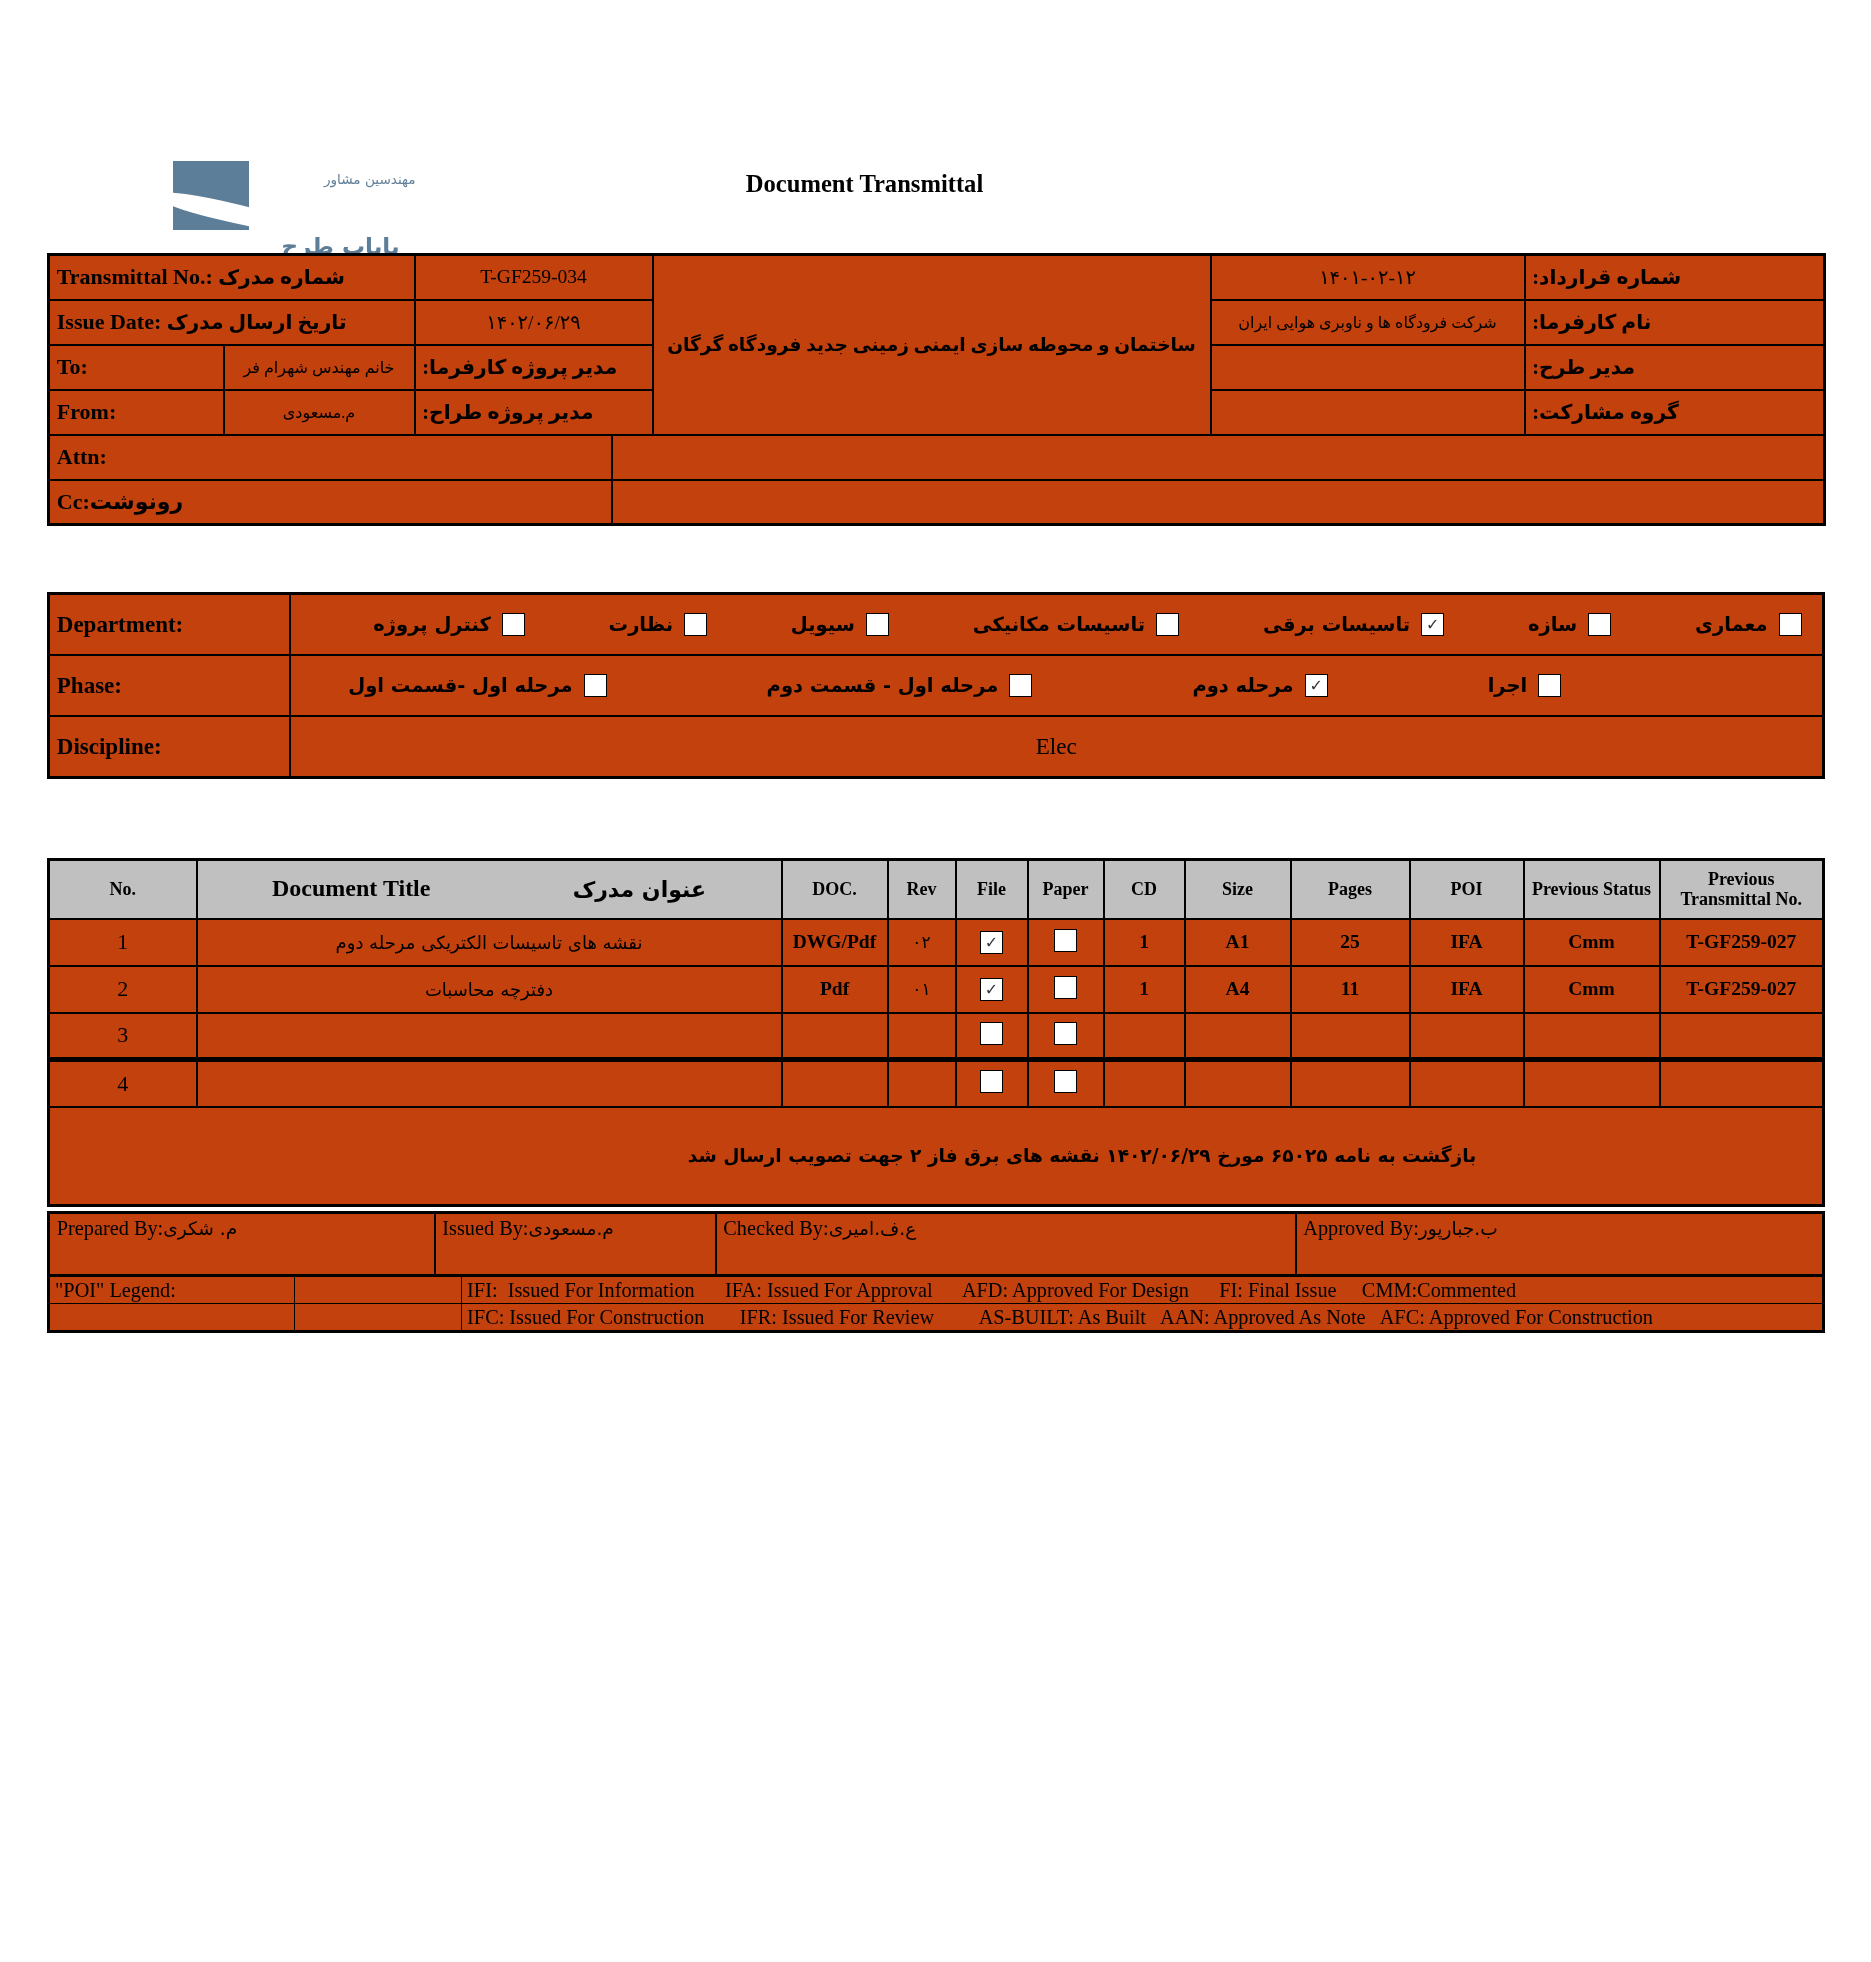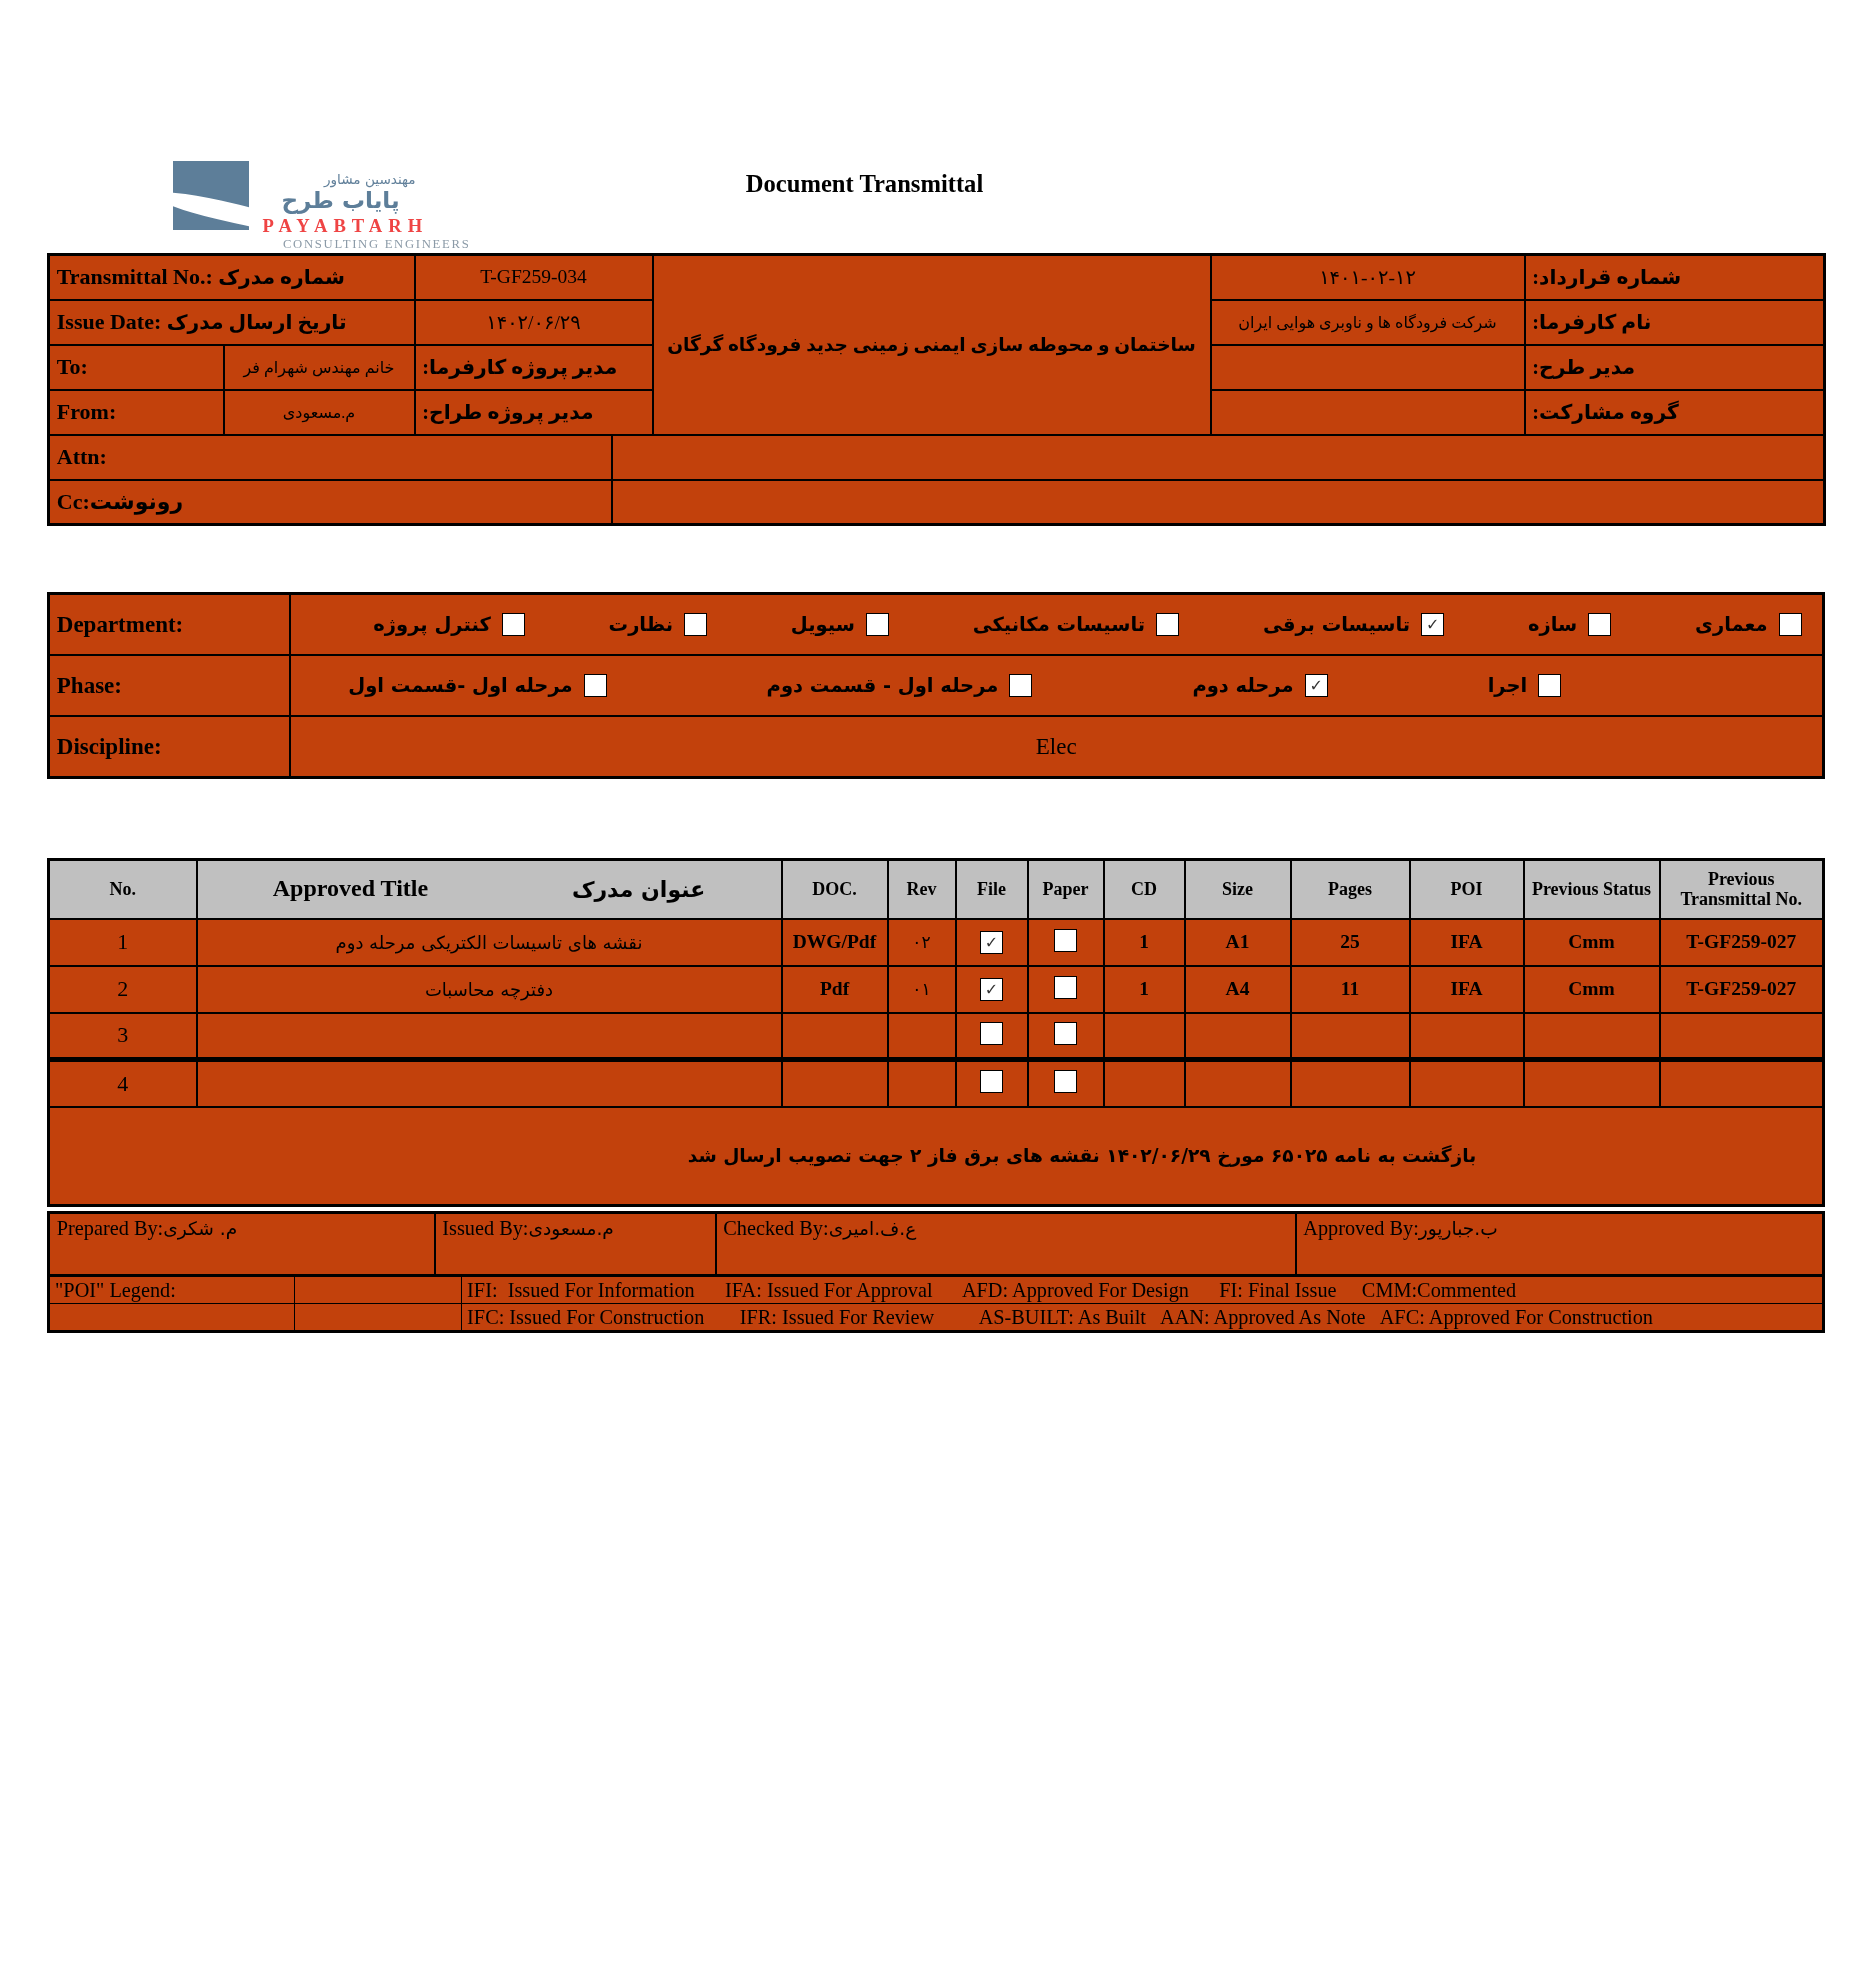--- a/index.html
+++ b/index.html
@@ -7,21 +7,21 @@
        font-family:"Liberation Serif","DejaVu Sans",serif;}
   .page{position:relative;width:1871px;height:1963px;overflow:hidden;border-radius:12px;}
 
   
   .brand{position:absolute;left:173px;top:161px;display:flex;gap:13.6px;}
   .brand-square{width:76px;height:69px;background:#5d7e99;position:relative;overflow:hidden;flex:none;}
   .brand-swoosh{position:absolute;left:-18.6px;top:39px;width:127px;height:18.6px;background:#fff;
                 transform:rotate(13deg);border-radius:60% 40% 40% 60% / 60% 30% 30% 60%;}
   .brand-text{display:flex;flex-direction:column;justify-content:flex-start;padding-top:10.2px;}
   .brand-fa-small{font-size:13.6px;color:#62819b;text-align:right;width:153px;font-family:"DejaVu Sans",sans-serif;}
-  .brand-fa-large{font-size:23px;font-weight:bold;color:#5d7e99;text-align:right;width:137px;font-family:"DejaVu Sans",sans-serif;}
+  .brand-fa-large{font-size:23px;font-weight:bold;color:#5d7e99;text-align:right;width:137px;font-family:"DejaVu Sans",sans-serif;margin-top:46px;}
   .brand-en-name{font-size:18.6px;letter-spacing:6px;color:#ef4444;font-weight:bold;margin-top:1.7px;}
   .brand-en-sub{font-size:12.7px;letter-spacing:1.7px;color:#8b9aa7;margin-left:20.3px;}
 
   .doc-title{position:absolute;left:407px;top:170px;width:915px;text-align:center;
              font-size:24.6px;font-weight:bold;}
 
   
   table{border-collapse:collapse;table-layout:fixed;position:absolute;background:#c2410c;}
   td,th{border:2.5px solid #000;padding:0 6.8px;overflow:hidden;}
 
@@ -236,21 +236,21 @@
       <col style="width:119px">
         <col style="width:114px">
         <col style="width:136px">
         <col style="width:164px">
     </colgroup>
     <thead>
       <tr>
         <th class="big">No.</th>
         <th>
           <div class="title-head">
-            <span class="en">Approved Title</span>
+            <span class="en">Document Title</span>
             <span class="fa" dir="rtl">عنوان مدرک</span>
           </div>
         </th>
         <th>DOC.</th>
         <th>Rev</th>
         <th>File</th>
         <th>Paper</th>
         <th>CD</th>
         <th>Size</th>
         <th>Pages</th>

